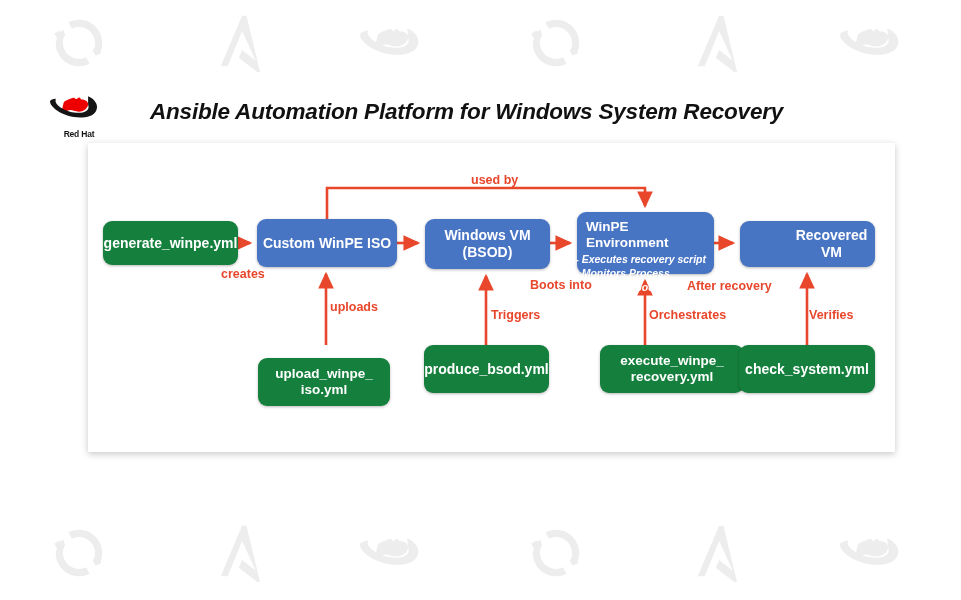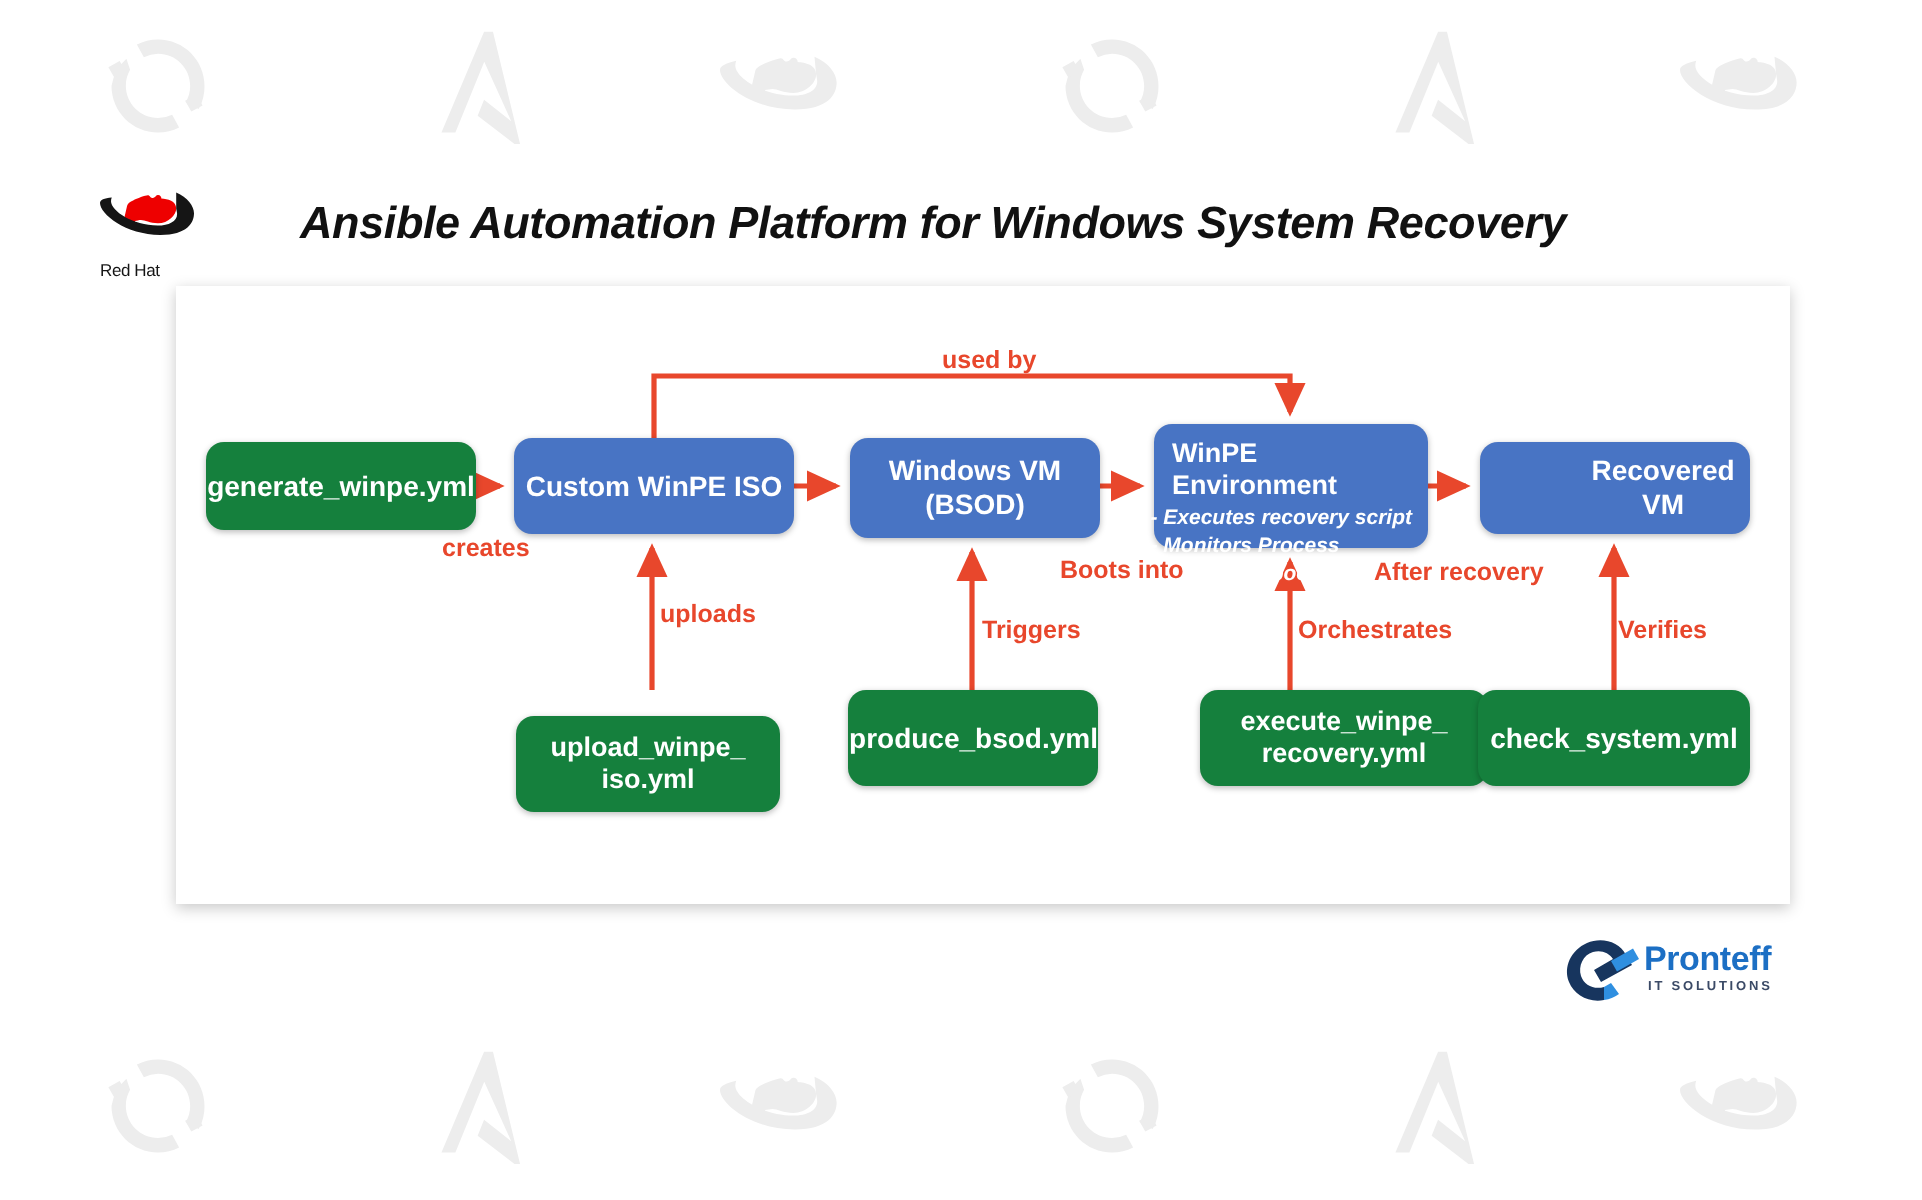--- a/index.html
+++ b/index.html
@@ -11,21 +11,21 @@
   }
   #stage{position:absolute;left:0;top:0;width:961px;height:600px;}
 
   
   .wm{position:absolute;opacity:1;color:#ededed;}
   .wm svg{display:block;}
 
   
   #redhat-logo{position:absolute;left:50px;top:84px;width:58px;height:56px;}
   #redhat-logo .rh-name{
-    font-size:8.5px;font-weight:normal;color:#151515;
+    font-size:8.5px;font-weight:bold;color:#151515;text-align:center;
     letter-spacing:-.2px;margin-top:-1px;
   }
   #page-title{
     position:absolute;left:150px;top:99px;width:700px;
     font-size:22.5px;font-weight:bold;color:#111111;
     letter-spacing:-.2px;white-space:nowrap;font-style:italic;
   }
 
   
   #card{
@@ -210,43 +210,34 @@
           <div>- Handles reboot</div>
         </div>
       </div>
       <div class="node blue" style="left: 740px; top: 221px; width: 135px; height: 46px; padding-left: 48px;">
         <div class="ttl">Recovered VM</div>
       </div>
       <div class="node navy small" style="left: 258px; top: 358px; width: 132px; height: 48px;">
         <div class="ttl">upload_winpe_
 iso.yml</div>
       </div>
-      <div class="node navy" style="left: 424px; top: 345px; width: 125px; height: 48px; align-items: flex-end;">
+      <div class="node navy" style="left: 424px; top: 345px; width: 125px; height: 48px;">
         <div class="ttl">produce_bsod.yml</div>
       </div>
       <div class="node navy small" style="left: 600px; top: 345px; width: 144px; height: 48px;">
         <div class="ttl">execute_winpe_
 recovery.yml</div>
       </div>
       <div class="node navy" style="left: 739px; top: 345px; width: 136px; height: 48px;">
         <div class="ttl">check_system.yml</div>
       </div>
       <div class="lbl" style="left: 221px; top: 267px;">creates</div>
       <div class="lbl" style="left: 471px; top: 173px;">used by</div>
       <div class="lbl" style="left: 330px; top: 300px;">uploads</div>
       <div class="lbl" style="left: 491px; top: 308px;">Triggers</div>
       <div class="lbl" style="left: 530px; top: 278px;">Boots into</div>
       <div class="lbl" style="left: 649px; top: 308px;">Orchestrates</div>
       <div class="lbl" style="left: 687px; top: 279px;">After recovery</div>
       <div class="lbl" style="left: 809px; top: 308px;">Verifies</div>
     </div>
 
-  <div id="pronteff">
-    <svg width="40" height="34" viewBox="0 0 40 34">
-      <path d="M33 9.5 C29.5 2.5 20.5 0.5 13.5 3.5 C5.5 7 1.5 15.5 4.5 23 C7 29.5 14.5 33.5 22 32 L22 25.5 C17 27 12 24.5 10.5 20 C9 15 11.5 9.5 16.5 8 C20.5 6.8 24.5 8.3 26.5 11.5 L17 17 L20.5 23 L36 14.5 z" fill="#17355e"></path>
-      <path d="M25.5 12.5 L36.5 6.2 L39.5 11.5 L28.5 17.8 z" fill="#2f8fe0"></path>
-      <path d="M22 25.5 L22 32 C25 31.6 27.6 30.5 29.5 29 L25.5 23.5 z" fill="#2f8fe0"></path>
-    </svg>
-    <div class="pname">Pronteff</div>
-    <div class="psub">IT SOLUTIONS</div>
-  </div>
 
 </div>
 
 </body></html>

